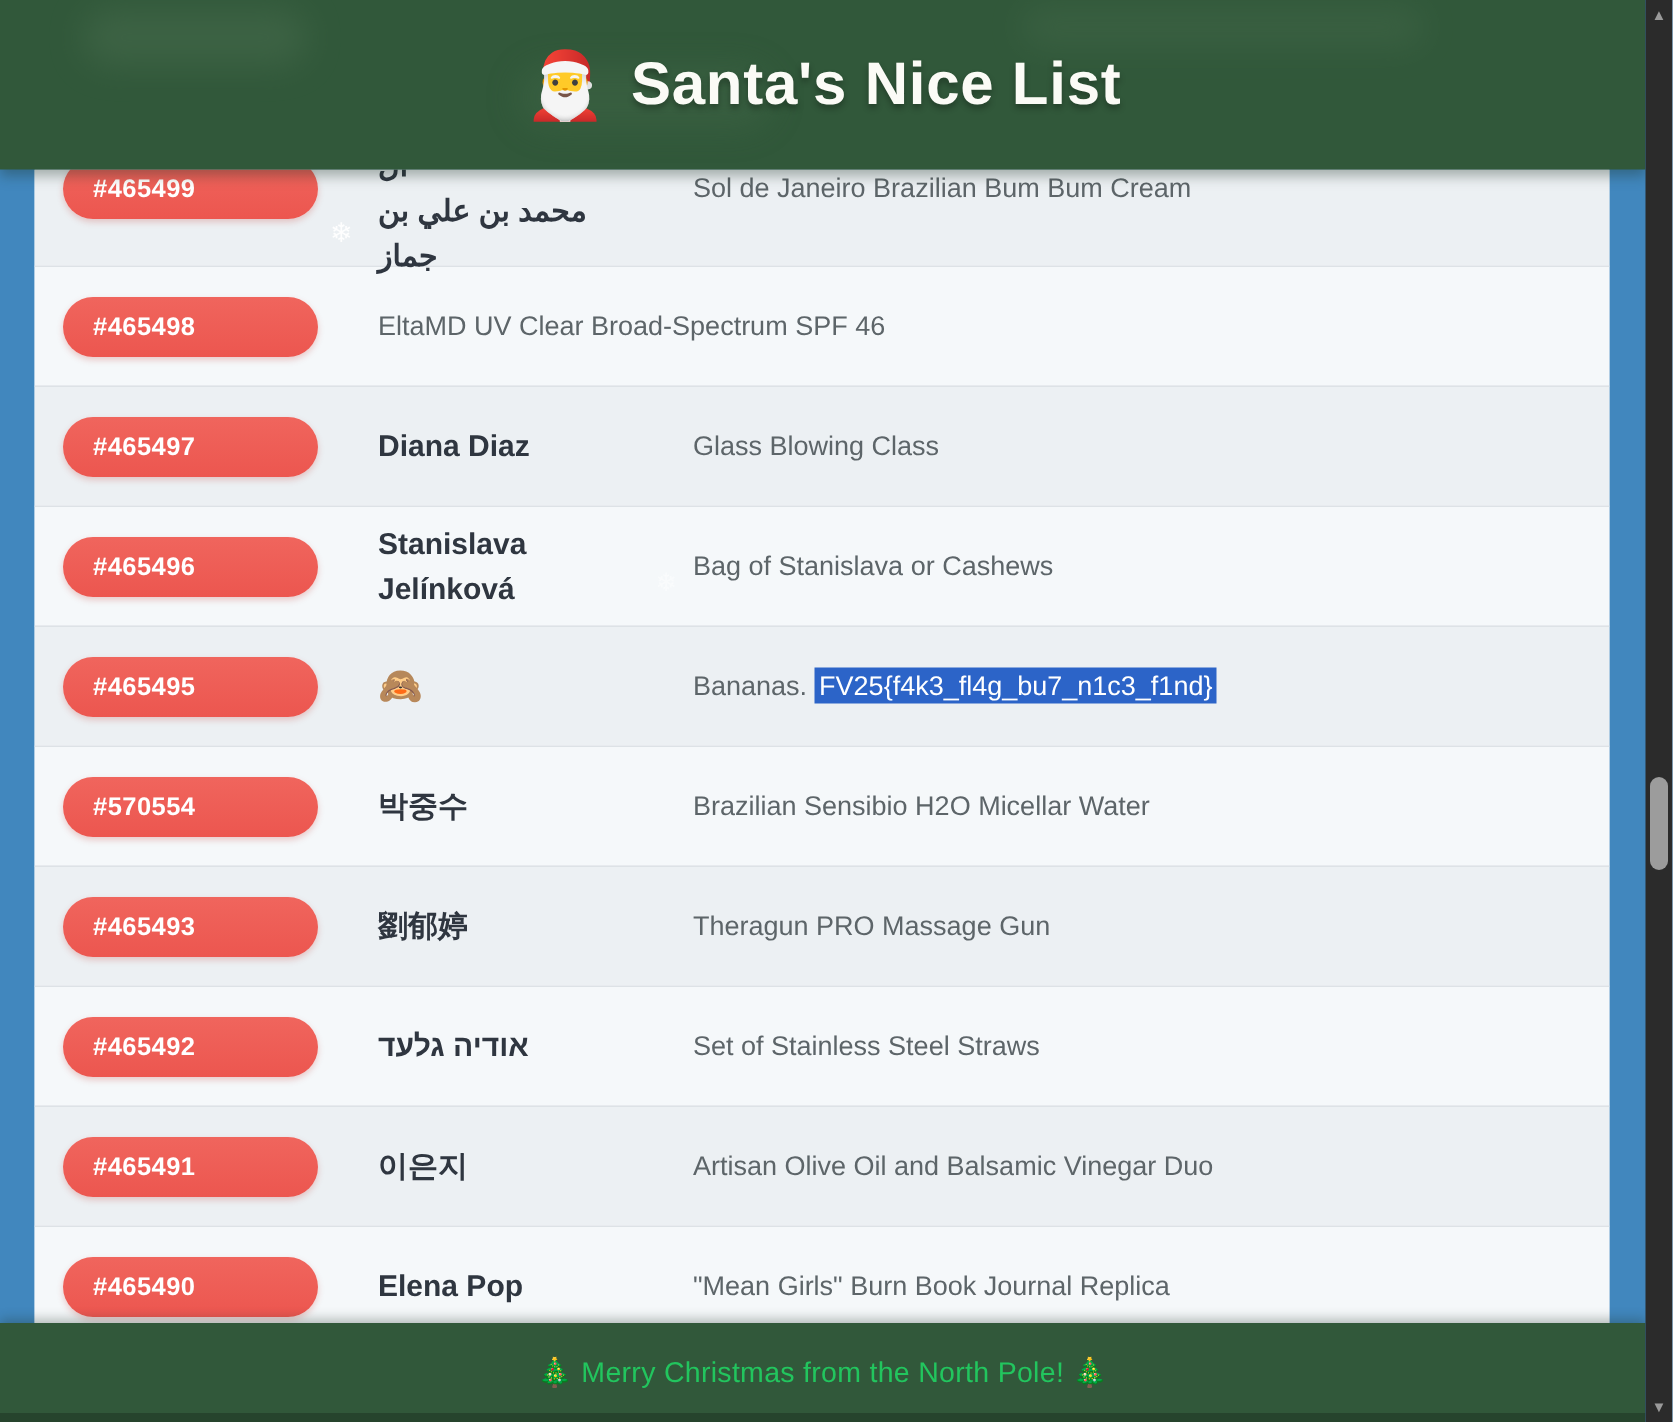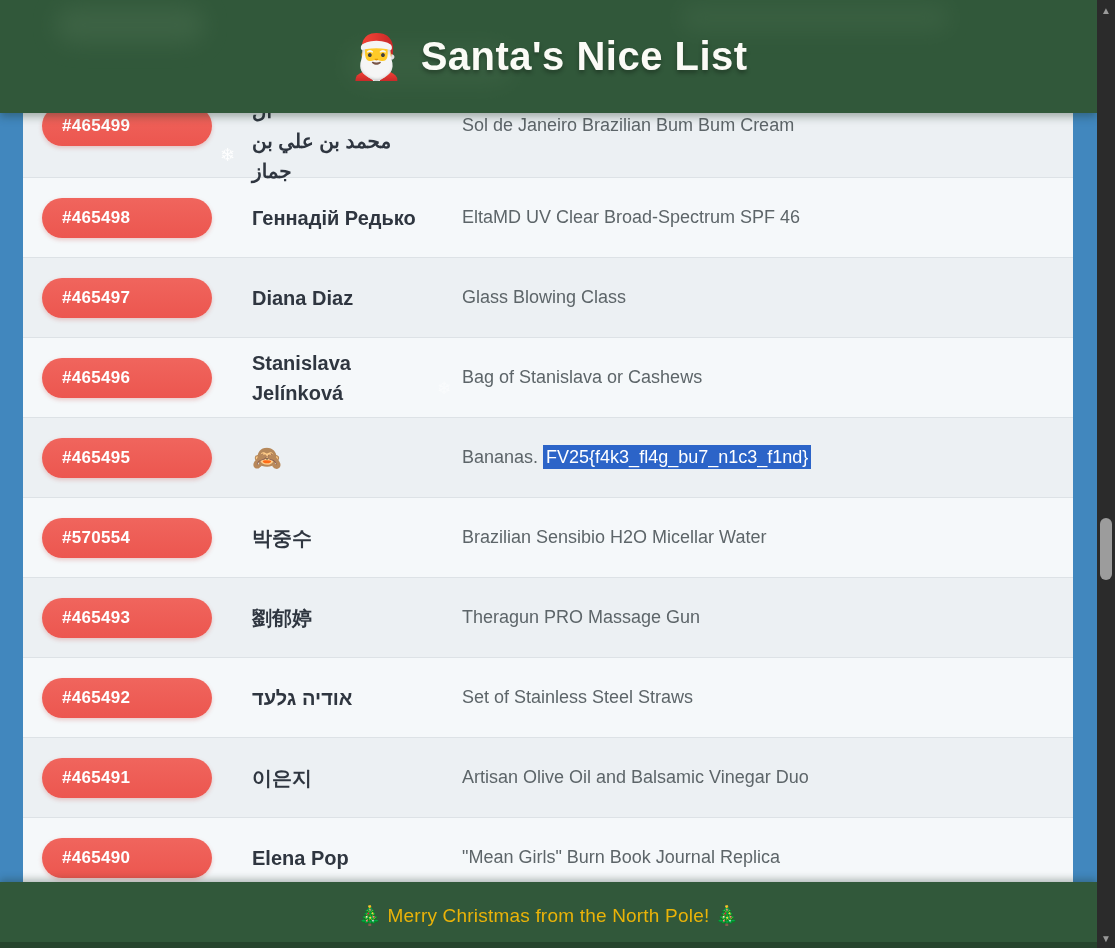--- a/index.html
+++ b/index.html
@@ -41,21 +41,21 @@
   .blob-2 { left:345px; top:44px; width:170px; height:42px; opacity:.35; }
   .blob-3 { left:680px; top:4px;  width:270px; height:28px; opacity:.4; }
   h1.title { position:relative; color:#fbfbf6; font-size:40px; font-weight:bold; letter-spacing:.5px;
              text-shadow:0 3px 4px rgba(0,0,0,.3); display:flex; align-items:center; }
   .santa-icon { font-size:44px; margin-right:16px; text-shadow:none; }
 
   
   footer { position:absolute; left:0; bottom:0; width:1097px; height:66px; background:#31583a;
            z-index:3; display:flex; align-items:center; justify-content:center;
            box-shadow:0 -3px 7px rgba(25,45,35,.3); }
-  .footer-msg { color:#eab308; font-size:19px; letter-spacing:.2px; }
+  .footer-msg { color:#22c55e; font-size:19px; letter-spacing:.2px; }
 
   .bottom-edge { position:absolute; left:0; bottom:0; width:1097px; height:6px;
                  background:rgba(0,0,0,.22); z-index:4; }
 
   
   .snowflake { position:absolute; z-index:2; color:#ffffff; pointer-events:none; }
 
   
   .scrollbar { position:absolute; right:0; top:0; width:18px; height:948px; background:#2b2b2b; z-index:10; }
   .sb-arrow { position:absolute; left:0; width:18px; height:16px; color:#9a9a9a; font-size:10px;
@@ -78,23 +78,20 @@
             <span class="name-line">الأستاذة بدور الجبلي آل</span>
             <span class="name-line">محمد بن علي بن جماز</span>
           </span>
     <span class="gift">
       <span class="gift-text">Sol de Janeiro Brazilian Bum Bum Cream</span>
     </span>
   </div>
 
   <div class="row shade-b">
     <span class="badge">#465498</span>
-    <span class="name">
-            <span class="name-line">Геннадій Редько</span>
-          </span>
     <span class="gift">
       <span class="gift-text">EltaMD UV Clear Broad-Spectrum SPF 46</span>
     </span>
   </div>
 
   <div class="row shade-a">
     <span class="badge">#465497</span>
     <span class="name">
             <span class="name-line">Diana Diaz</span>
           </span>

